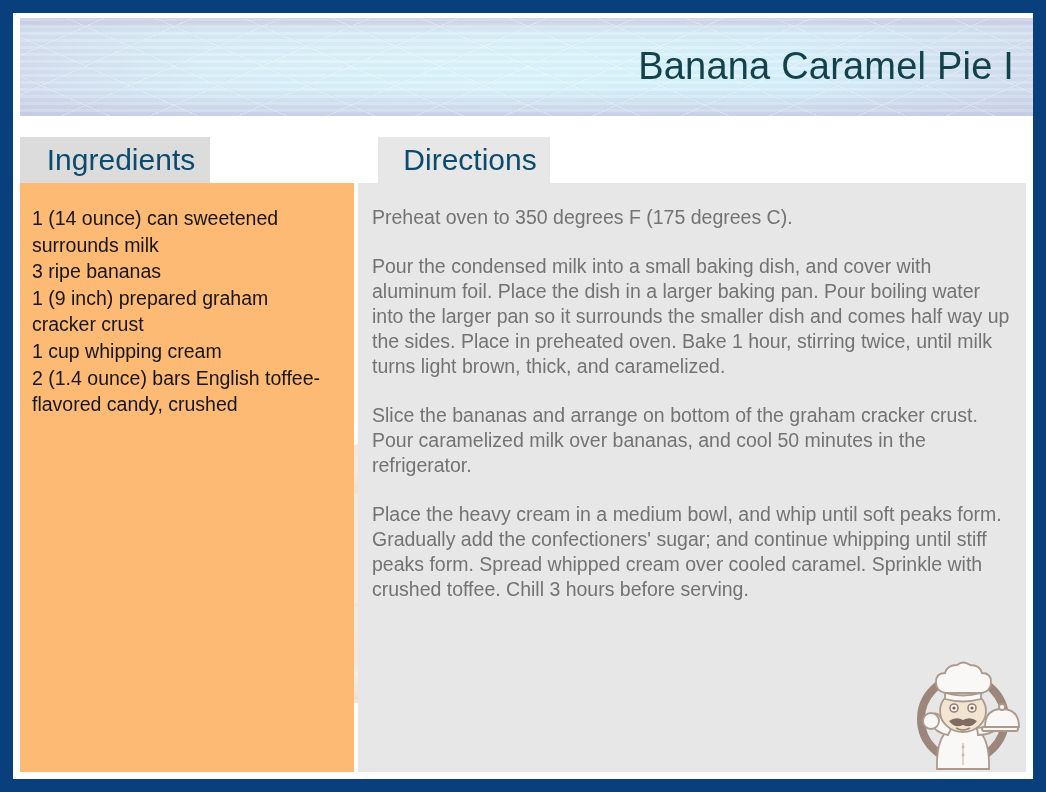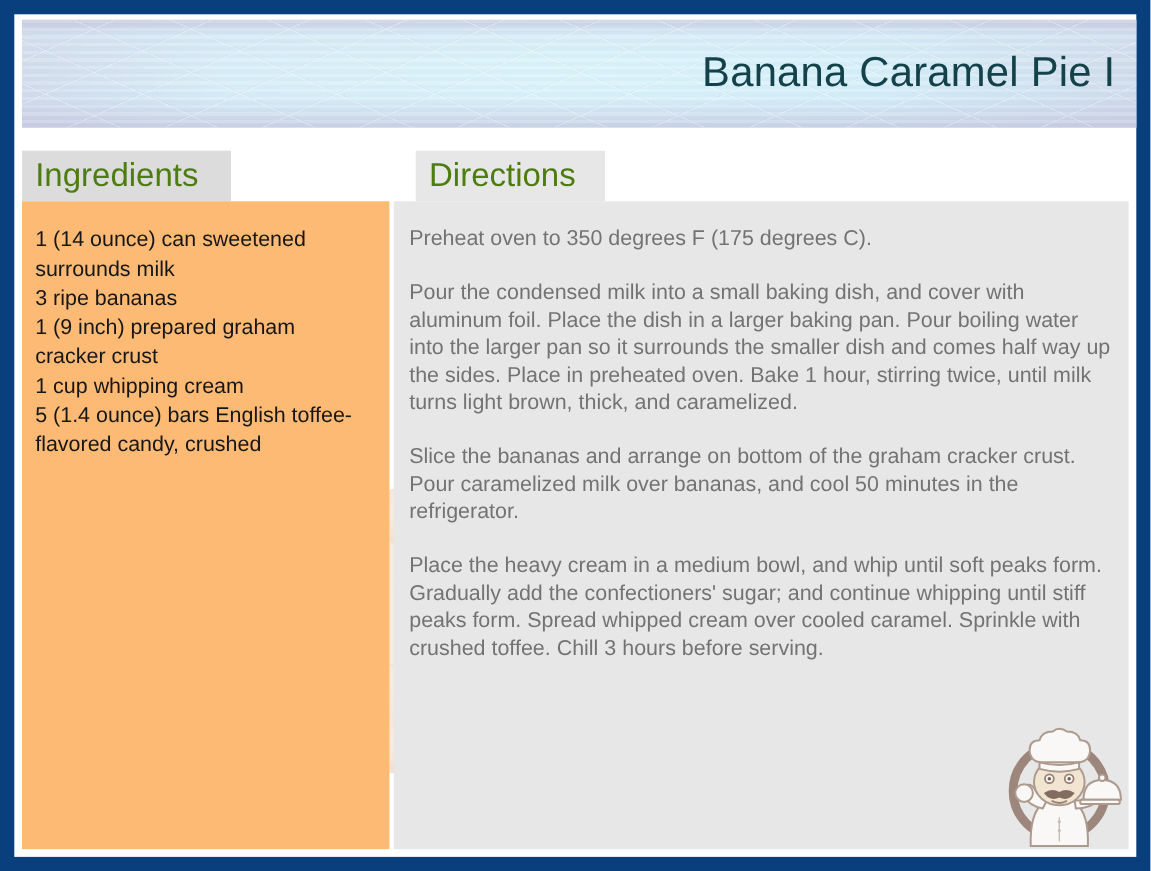--- a/index.html
+++ b/index.html
@@ -92,21 +92,22 @@
 
   
   .tab {
     position: absolute;
     height: 46px;
     display: flex;
     align-items: center;
     padding-left: 12px;
     box-sizing: border-box;
     font-size: 30px;
-    color: #4d7c0f;
+    color: #0c4a6e;
+    justify-content: center;
   }
   .tab-ingredients {
     left: 7px;
     top: 124px;
     width: 190px;
     background: #dcdcdc;
   }
   .tab-directions {
     left: 365px;
     top: 124px;
@@ -235,21 +236,21 @@
     <div class="tab tab-ingredients">
       <span>Ingredients</span>
     </div>
     <div class="panel panel-ingredients">
       <div class="ingredient-line">1 (14 ounce) can sweetened</div>
       <div class="ingredient-line">surrounds milk</div>
       <div class="ingredient-line">3 ripe bananas</div>
       <div class="ingredient-line">1 (9 inch) prepared graham</div>
       <div class="ingredient-line">cracker crust</div>
       <div class="ingredient-line">1 cup whipping cream</div>
-      <div class="ingredient-line">5 (1.4 ounce) bars English toffee-</div>
+      <div class="ingredient-line">2 (1.4 ounce) bars English toffee-</div>
       <div class="ingredient-line">flavored candy, crushed</div>
     </div>
 
     <div class="tab tab-directions">
       <span>Directions</span>
     </div>
     <div class="panel panel-directions">
       <p class="direction-para">Preheat oven to 350 degrees F (175 degrees C).</p>
       <p class="direction-para">Pour the condensed milk into a small baking dish, and cover with aluminum foil. Place the dish in a larger baking pan. Pour boiling water into the larger pan so it surrounds the smaller dish and comes half way up the sides. Place in preheated oven. Bake 1 hour, stirring twice, until milk turns light brown, thick, and caramelized.</p>
       <p class="direction-para">Slice the bananas and arrange on bottom of the graham cracker crust. Pour caramelized milk over bananas, and cool 50 minutes in the refrigerator.</p>

